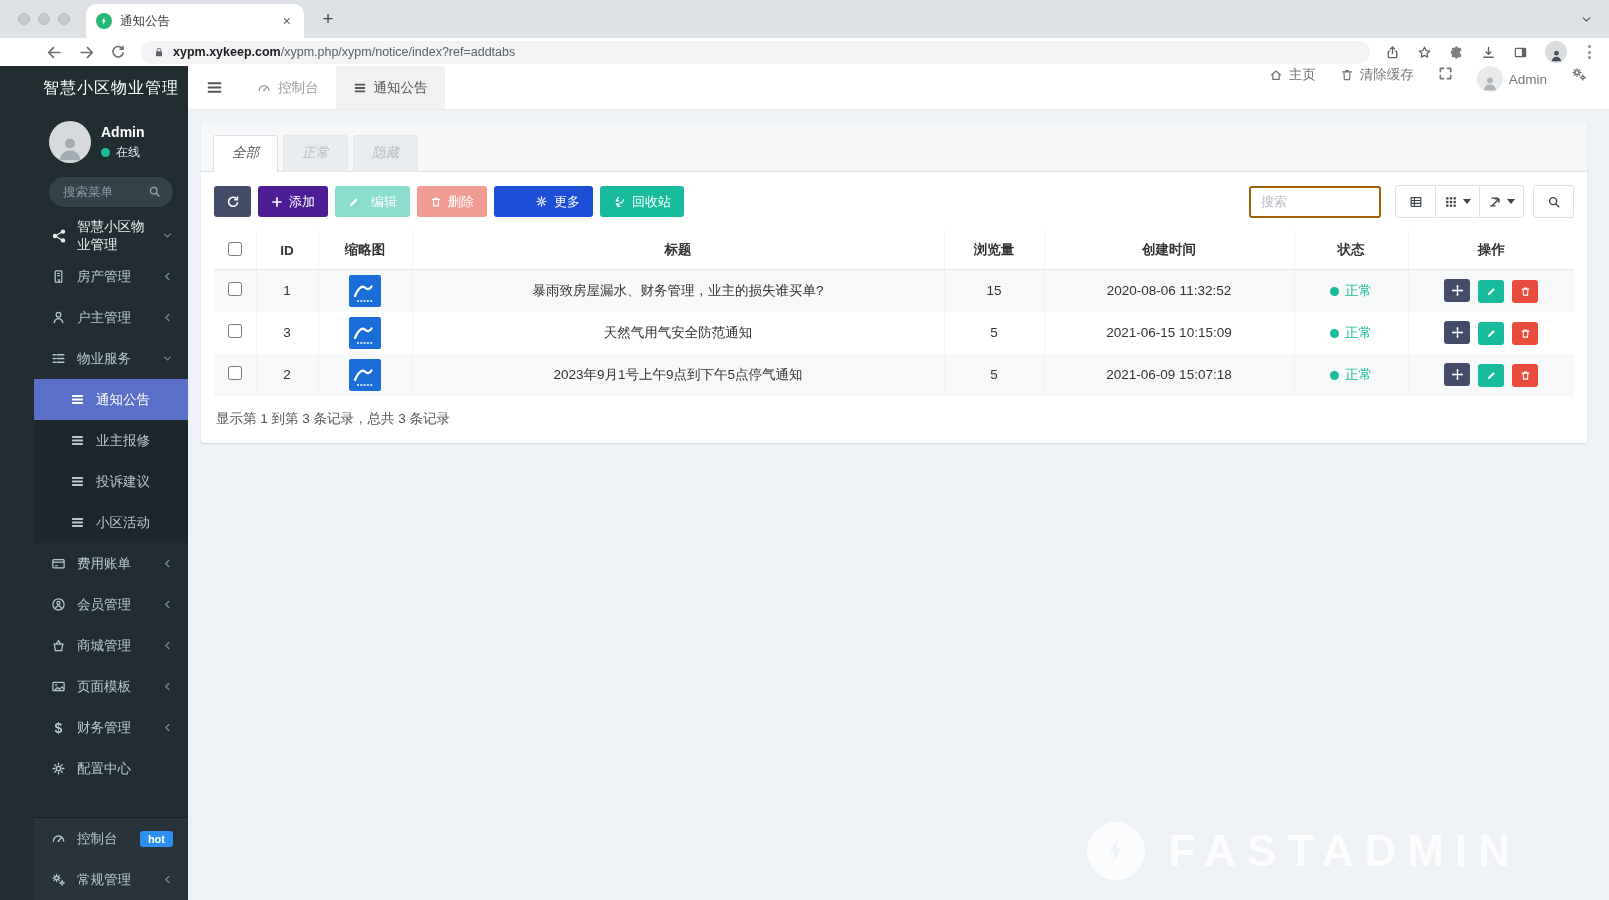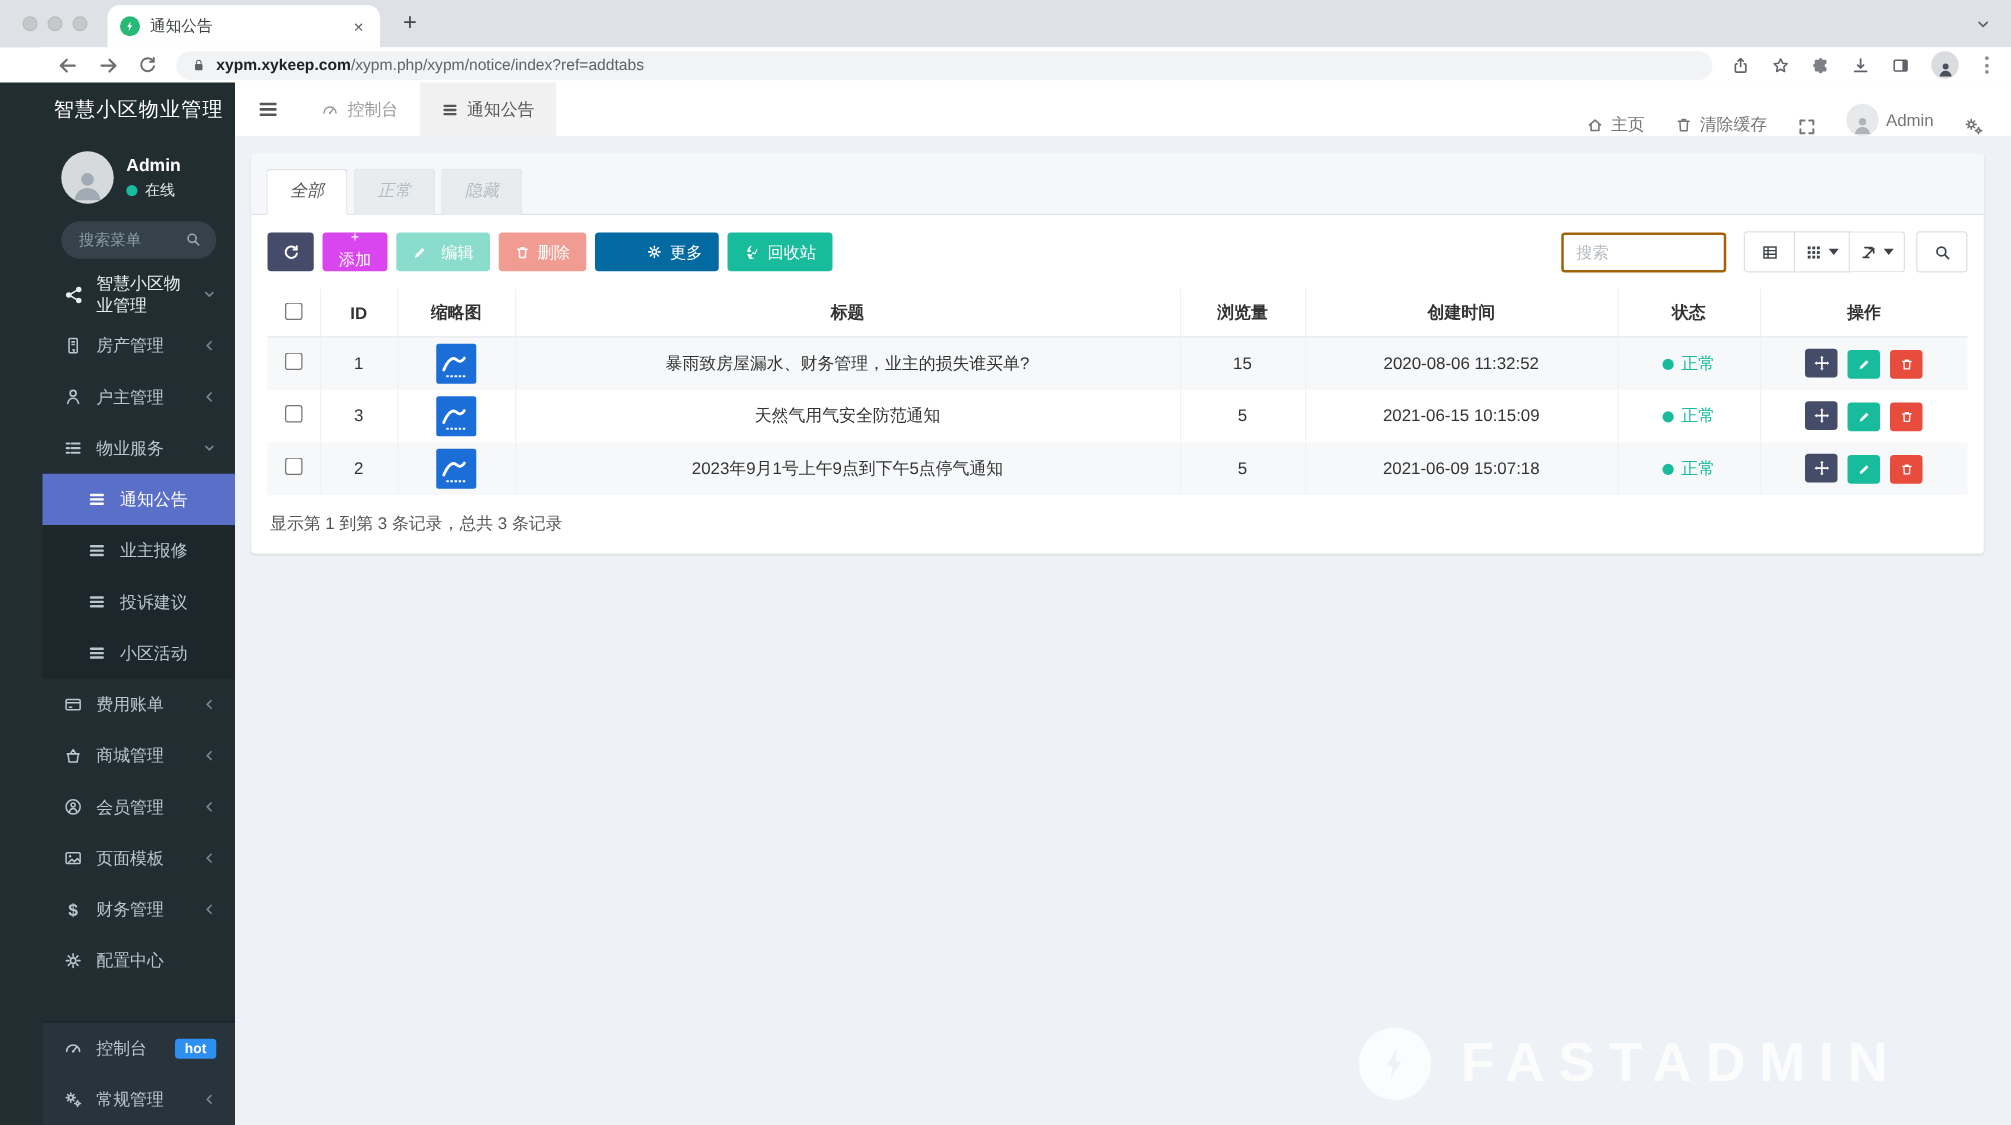--- a/index.html
+++ b/index.html
@@ -66,21 +66,21 @@
   .hot-badge { margin-left:auto; background:#2d8ff0; color:#fff; font-size:11px; font-weight:bold;
     padding:2px 8px; border-radius:3px; }
 
   
   .main { flex:1; min-width:0; display:flex; flex-direction:column; background:#eef1f5; position:relative; }
   .navbar { height:44px; background:#fff; display:flex; align-items:stretch; flex-shrink:0;
     border-bottom:1px solid #e9ebee; }
   .burger { width:52px; display:flex; align-items:center; justify-content:center; color:#555; cursor:pointer; }
   .ntab { display:flex; align-items:center; gap:7px; padding:0 17px; font-size:13.5px; color:#9a9a9a; cursor:pointer; }
   .ntab.active { background:#f1f1f1; color:#555; }
-  .nav-right { margin-left:auto; display:flex; align-items:flex-end; gap:24px; padding-right:22px;
+  .nav-right { margin-left:auto; display:flex; align-items:flex-start; gap:24px; padding-right:22px;
     color:#767676; font-size:13.5px; }
   .nav-item { display:flex; align-items:center; gap:6px; cursor:pointer; }
   .nav-avatar { width:26px; height:26px; border-radius:50%; background:#e7e9eb;
     display:flex; align-items:flex-end; justify-content:center; overflow:hidden; color:#aeb4ba; }
 
   .content { flex:1; padding:13px 22px 0 13px; position:relative; }
 
   .panel { background:#fff; border-radius:3px; box-shadow:0 1px 2px rgba(0,0,0,.1); }
   .panel-heading { background:#f6f7f9; border-bottom:1px solid #dde1e6; padding:12px 12px 0;
     border-radius:3px 3px 0 0; display:flex; }
@@ -88,24 +88,24 @@
     cursor:pointer; margin-bottom:-1px;font-style:italic; }
   .ftab.active { background:#fff; border:1px solid #dde1e6; border-bottom:1px solid #fff; color:#555; }
   .ftab.in { background:#e8ecef; border:1px solid #e3e7ea; border-bottom:none; color:#b3bcc3; }
 
   .panel-body { padding:13px 13px 0; }
   .toolbar { display:flex; align-items:center; margin-bottom:13px; }
   .btn { height:31px; border:none; border-radius:3px; color:#fff; font-size:13px;
     font-family:inherit; padding:0 13px; display:inline-flex; align-items:center; gap:6px;
     margin-right:7px; cursor:pointer; }
   .btn-refresh { background:#444c69; width:37px; justify-content:center; padding:0; }
-  .btn-add { background:#d946ef;flex-direction:column; }
+  .btn-add { background:#4c1d95; }
   .btn-edit { background:#18bc9c; opacity:.5;gap:11px; }
   .btn-del { background:#e74c3c; opacity:.55; }
-  .btn-more { background:#0369a1;padding-left:41px; }
+  .btn-more { background:#1d4ed8;padding-left:41px; }
   .btn-recycle { background:#18bc9c; }
 
   .toolbar-right { margin-left:auto; display:flex; align-items:center; }
   .search-input { width:132px; height:32px; border:2px solid #a16207; border-radius:3px;
     padding:0 10px; font-size:13px; color:#555; font-family:inherit; outline:none; }
   .search-input::placeholder { color:#b6bcc2; }
   .tgroup { display:flex; margin-left:14px; }
   .tbtn { height:33px; min-width:41px; background:#fff; border:1px solid #dde1e5; color:#3c4248;
     display:inline-flex; align-items:center; justify-content:center; gap:5px; cursor:pointer; padding:0 8px; }
   .tgroup .tbtn + .tbtn { border-left:none; }
@@ -363,40 +363,40 @@
         </span>
         <span>费用账单</span>
         <span class="chev">
           <svg width="11" height="11" viewBox="0 0 16 16" fill="none" stroke="currentColor" stroke-width="2" stroke-linecap="round" stroke-linejoin="round">
               <path d="M10 3.5 5.5 8 10 12.5"></path>
             </svg>
         </span>
       </div>
       <div class="mi">
         <span class="ico">
-          <svg width="15" height="15" viewBox="0 0 16 16" fill="none" stroke="currentColor" stroke-width="1.3" stroke-linejoin="round">
-              <path d="M2.5 6.5h11M3.6 6.5l1 7h6.8l1-7M5.8 6.3 8 2.8l2.2 3.5"></path>
-            </svg>
-        </span>
-        <span>商城管理</span>
-        <span class="chev">
-          <svg width="11" height="11" viewBox="0 0 16 16" fill="none" stroke="currentColor" stroke-width="2" stroke-linecap="round" stroke-linejoin="round">
-              <path d="M10 3.5 5.5 8 10 12.5"></path>
-            </svg>
-        </span>
-      </div>
-      <div class="mi">
-        <span class="ico">
           <svg width="15" height="15" viewBox="0 0 16 16" fill="none" stroke="currentColor" stroke-width="1.3">
               <circle cx="8" cy="8" r="6"></circle>
               <circle cx="8" cy="6.4" r="1.7"></circle>
               <path d="M4.8 12.3c.6-2 1.8-2.9 3.2-2.9s2.6.9 3.2 2.9"></path>
             </svg>
         </span>
         <span>会员管理</span>
+        <span class="chev">
+          <svg width="11" height="11" viewBox="0 0 16 16" fill="none" stroke="currentColor" stroke-width="2" stroke-linecap="round" stroke-linejoin="round">
+              <path d="M10 3.5 5.5 8 10 12.5"></path>
+            </svg>
+        </span>
+      </div>
+      <div class="mi">
+        <span class="ico">
+          <svg width="15" height="15" viewBox="0 0 16 16" fill="none" stroke="currentColor" stroke-width="1.3" stroke-linejoin="round">
+              <path d="M2.5 6.5h11M3.6 6.5l1 7h6.8l1-7M5.8 6.3 8 2.8l2.2 3.5"></path>
+            </svg>
+        </span>
+        <span>商城管理</span>
         <span class="chev">
           <svg width="11" height="11" viewBox="0 0 16 16" fill="none" stroke="currentColor" stroke-width="2" stroke-linecap="round" stroke-linejoin="round">
               <path d="M10 3.5 5.5 8 10 12.5"></path>
             </svg>
         </span>
       </div>
       <div class="mi">
         <span class="ico">
           <svg width="15" height="15" viewBox="0 0 16 16" fill="none" stroke="currentColor" stroke-width="1.3" stroke-linejoin="round">
               <rect x="2" y="3.5" width="12" height="9" rx="1"></rect>

